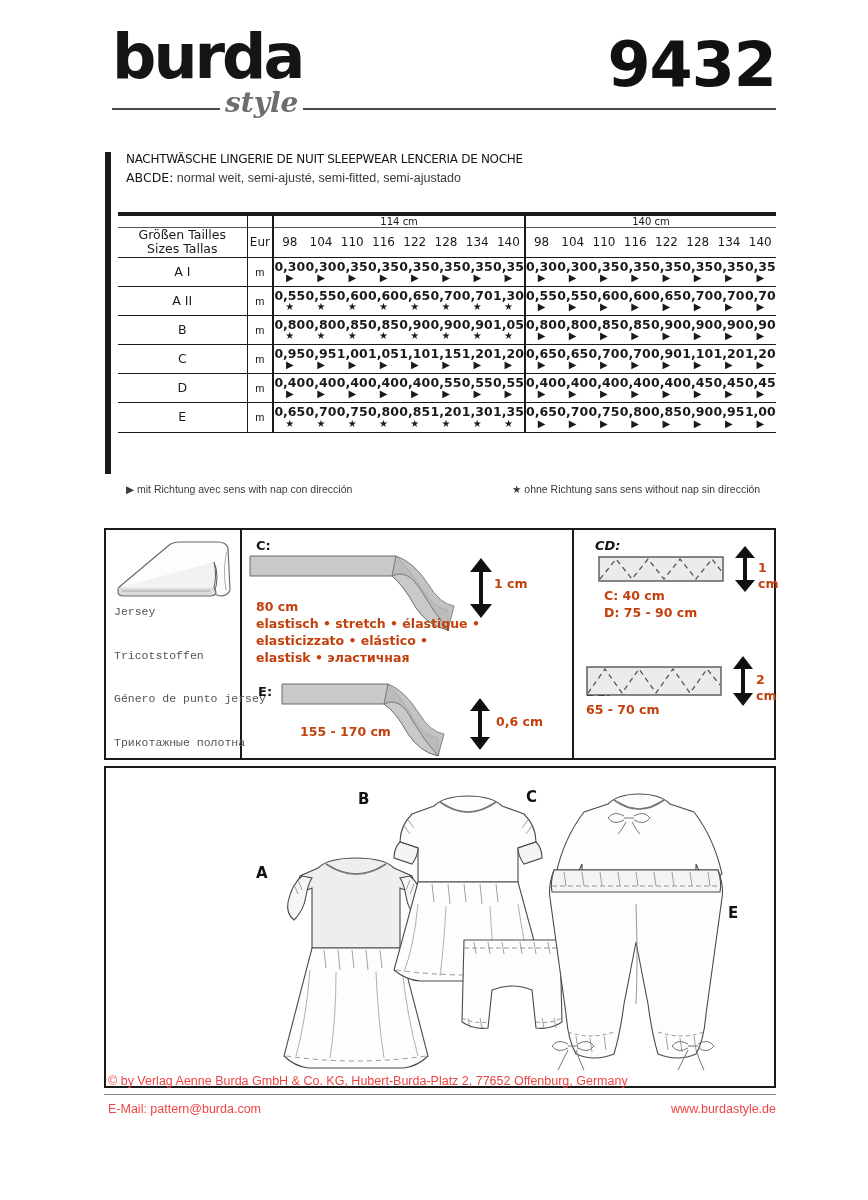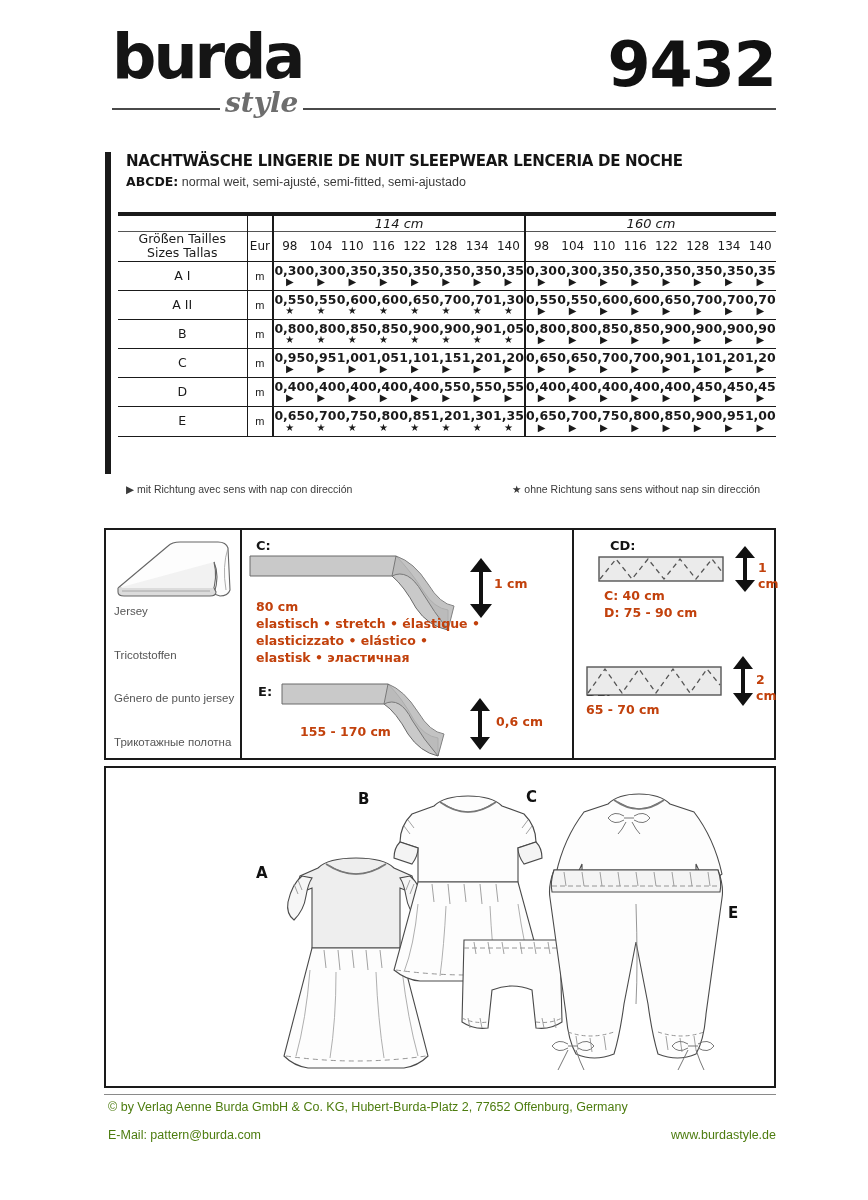--- a/index.html
+++ b/index.html
@@ -42,32 +42,32 @@
   
   .left-bar {
     position: absolute; left: 105px; top: 152px;
     width: 6px; height: 322px; background: #1a1a1a;
   }
 
   
   .title-block { position: absolute; left: 126px; top: 152px; width: 650px; }
   .title-main {
     font-family: "DejaVu Sans", sans-serif;
-    font-size: 15px; font-weight: bold; letter-spacing: -0.3px;
+    font-size: 12px; font-weight: normal; letter-spacing: -0.3px;
     color: #151515; white-space: nowrap;
   }
   .title-sub { margin-top: 4px; font-size: 12.5px; color: #3a3a3a; white-space: nowrap; }
-  .title-sub b { font-family: "DejaVu Sans", sans-serif; font-weight: bold; color:#151515; font-size:12.5px; }
+  .title-sub b { font-family: "DejaVu Sans", sans-serif; font-weight: normal; color:#151515; font-size:12.5px; }
 
   
   .tbl-wrap { position: absolute; left: 118px; top: 212px; width: 658px; }
   table.sizes { border-collapse: collapse; width: 658px; font-size: 11.5px; }
   table.sizes td, table.sizes th { padding: 0; text-align: center; vertical-align: middle; font-weight: normal; }
   .row-top-thick td { border-top: 4px solid #1a1a1a; }
-  .hdr-width { font-family: "DejaVu Sans", sans-serif; font-size: 13px; font-weight: bold; padding: 3px 0 2px 0; font-style: italic; }
+  .hdr-width { font-family: "DejaVu Sans", sans-serif; font-size: 10px; font-weight: bold; padding: 3px 0 2px 0; }
   .hdr-size { font-family: "DejaVu Sans", sans-serif; font-size: 12px; font-weight: bold; padding-bottom: 3px; }
   .lbl-cell {
     text-align: left; padding-left: 6px;
     font-family: "DejaVu Sans", sans-serif; font-size: 12.5px; font-weight: bold;
     line-height: 1.15;
   }
   .unit-cell { font-size: 11px; text-align: right; padding-right: 5px; color:#1a1a1a; }
   .vline-l { border-left: 1.5px solid #1a1a1a; }
   .vline-thick { border-left: 2.5px solid #1a1a1a; }
   .hline { border-top: 1.5px solid #1a1a1a; }
@@ -76,38 +76,38 @@
   .nap { font-size: 10px; line-height: 1; padding-bottom: 3px; color: #1a1a1a; }
   .tbl-bottom td { border-bottom: 1.5px solid #1a1a1a; }
 
   
   .legend { position: absolute; left: 126px; top: 483px; width: 650px; font-size: 10.5px; color: #3a3a3a; }
   .legend .left { position: absolute; left: 0; top: 0; white-space: nowrap; }
   .legend .right { position: absolute; left: 386px; top: 0; white-space: nowrap; }
 
   
   .notions { position: absolute; left: 104px; top: 528px; width: 672px; height: 232px; border: 2px solid #1a1a1a; }
-  .notions-col1 { position: absolute; left: 0; top: 0; width: 136px; height: 228px; border-right: 2px solid #1a1a1a; }
+  .notions-col1 { position: absolute; left: 0; top: 0; width: 136px; height: 228px; border-right: 2px solid #1a1a1a; font-family: Liberation Mono, monospace; }
   .fabric-names { position: absolute; left: 8px; top: 76px; width: 130px; font-size: 11.5px; color: #555; line-height: 1; }
   .fabric-names div { margin-bottom: 32px; white-space: nowrap; }
 
   .notions-col2 { position: absolute; left: 138px; top: 0; width: 326px; height: 228px; }
   .notions-col3 { position: absolute; left: 466px; top: 0; width: 204px; height: 228px; border-left: 2px solid #1a1a1a; }
 
   .nlabel { font-family: "DejaVu Sans", sans-serif; font-weight: bold; font-size: 13px; color: #151515; }
   .ntext { font-family: "DejaVu Sans", sans-serif; font-weight: bold; font-size: 12.5px; color: #c2410c; line-height: 1.28; }
 
   
   .garments { position: absolute; left: 104px; top: 766px; width: 672px; height: 322px; border: 2px solid #1a1a1a; }
   .vlabel { position: absolute; font-family: "DejaVu Sans", sans-serif; font-weight: bold; font-size: 15px; color: #111; }
   .romanlbl { position: absolute; font-family: "DejaVu Serif", serif; font-weight: bold; font-size: 14px; color: #111; }
 
   
   .footer-rule { position: absolute; left: 104px; top: 1094px; width: 672px; height: 1px; background: #8a8a8a; }
-  .footer { position: absolute; left: 108px; top: 1100px; width: 668px; font-size: 12.5px; color: #4d7c0f; }
+  .footer { position: absolute; left: 108px; top: 1074px; width: 668px; font-size: 12.5px; color: #ef4444; }
   .footer .l1 { white-space: nowrap; }
   .footer .l2 { margin-top: 14px; position: relative; }
   .footer .web { position: absolute; right: 0; top: 0; }
 </style>
 </head>
 <body>
 
 <div class="page">
 
   <div class="header">
@@ -144,21 +144,21 @@
           <col style="width:31px">
           <col style="width:31px">
           <col style="width:31px">
           <col style="width:31px">
         </colgroup>
         <tbody>
           <tr class="row-top-thick">
             <td></td>
             <td class="vline-l"></td>
             <td class="hdr-width vline-thick" colspan="8">114 cm</td>
-            <td class="hdr-width vline-thick" colspan="8">160 cm</td>
+            <td class="hdr-width vline-thick" colspan="8">140 cm</td>
           </tr>
           <tr class="hline-thin">
             <td class="lbl-cell" rowspan="1">Größen  Tailles<br>Sizes  Tallas</td>
             <td class="hdr-size vline-l">Eur</td>
             <td class="hdr-size vline-thick">98</td>
             <td class="hdr-size">104</td>
             <td class="hdr-size">110</td>
             <td class="hdr-size">116</td>
             <td class="hdr-size">122</td>
             <td class="hdr-size">128</td>
@@ -636,21 +636,21 @@
       <svg width="28" height="52" viewBox="0 0 28 52" style="position:absolute;left:222px;top:168px;">
         <path d="M14 4 L14 48" stroke="#111" stroke-width="4"></path>
         <path d="M14 0 L4 13 L24 13 Z" fill="#111"></path>
         <path d="M14 52 L4 39 L24 39 Z" fill="#111"></path>
       </svg>
       <div class="ntext" style="position:absolute;left:252px;top:184px;">0,6 cm</div>
     </div>
 
     <div class="notions-col3">
 
-      <div class="nlabel" style="position:absolute;left:36px;top:8px;">CD:</div>
+      <div class="nlabel" style="position:absolute;left:21px;top:8px;font-style:italic;">CD:</div>
       <svg width="126" height="26" viewBox="0 0 126 26" style="position:absolute;left:24px;top:26px;">
         <rect x="1" y="1" width="124" height="24" fill="#ebebeb" stroke="#555" stroke-width="1.4"></rect>
         <path d="M2 23 L18 3 L34 23 L50 3 L66 23 L82 3 L98 23 L114 3 L124 16" fill="none" stroke="#555" stroke-width="1.3" stroke-dasharray="5,4"></path>
       </svg>
       <svg width="26" height="46" viewBox="0 0 26 46" style="position:absolute;left:158px;top:16px;">
         <path d="M13 4 L13 42" stroke="#111" stroke-width="4"></path>
         <path d="M13 0 L3 12 L23 12 Z" fill="#111"></path>
         <path d="M13 46 L3 34 L23 34 Z" fill="#111"></path>
       </svg>
       <div class="ntext" style="position:absolute;left:184px;top:30px;">1 cm</div>

